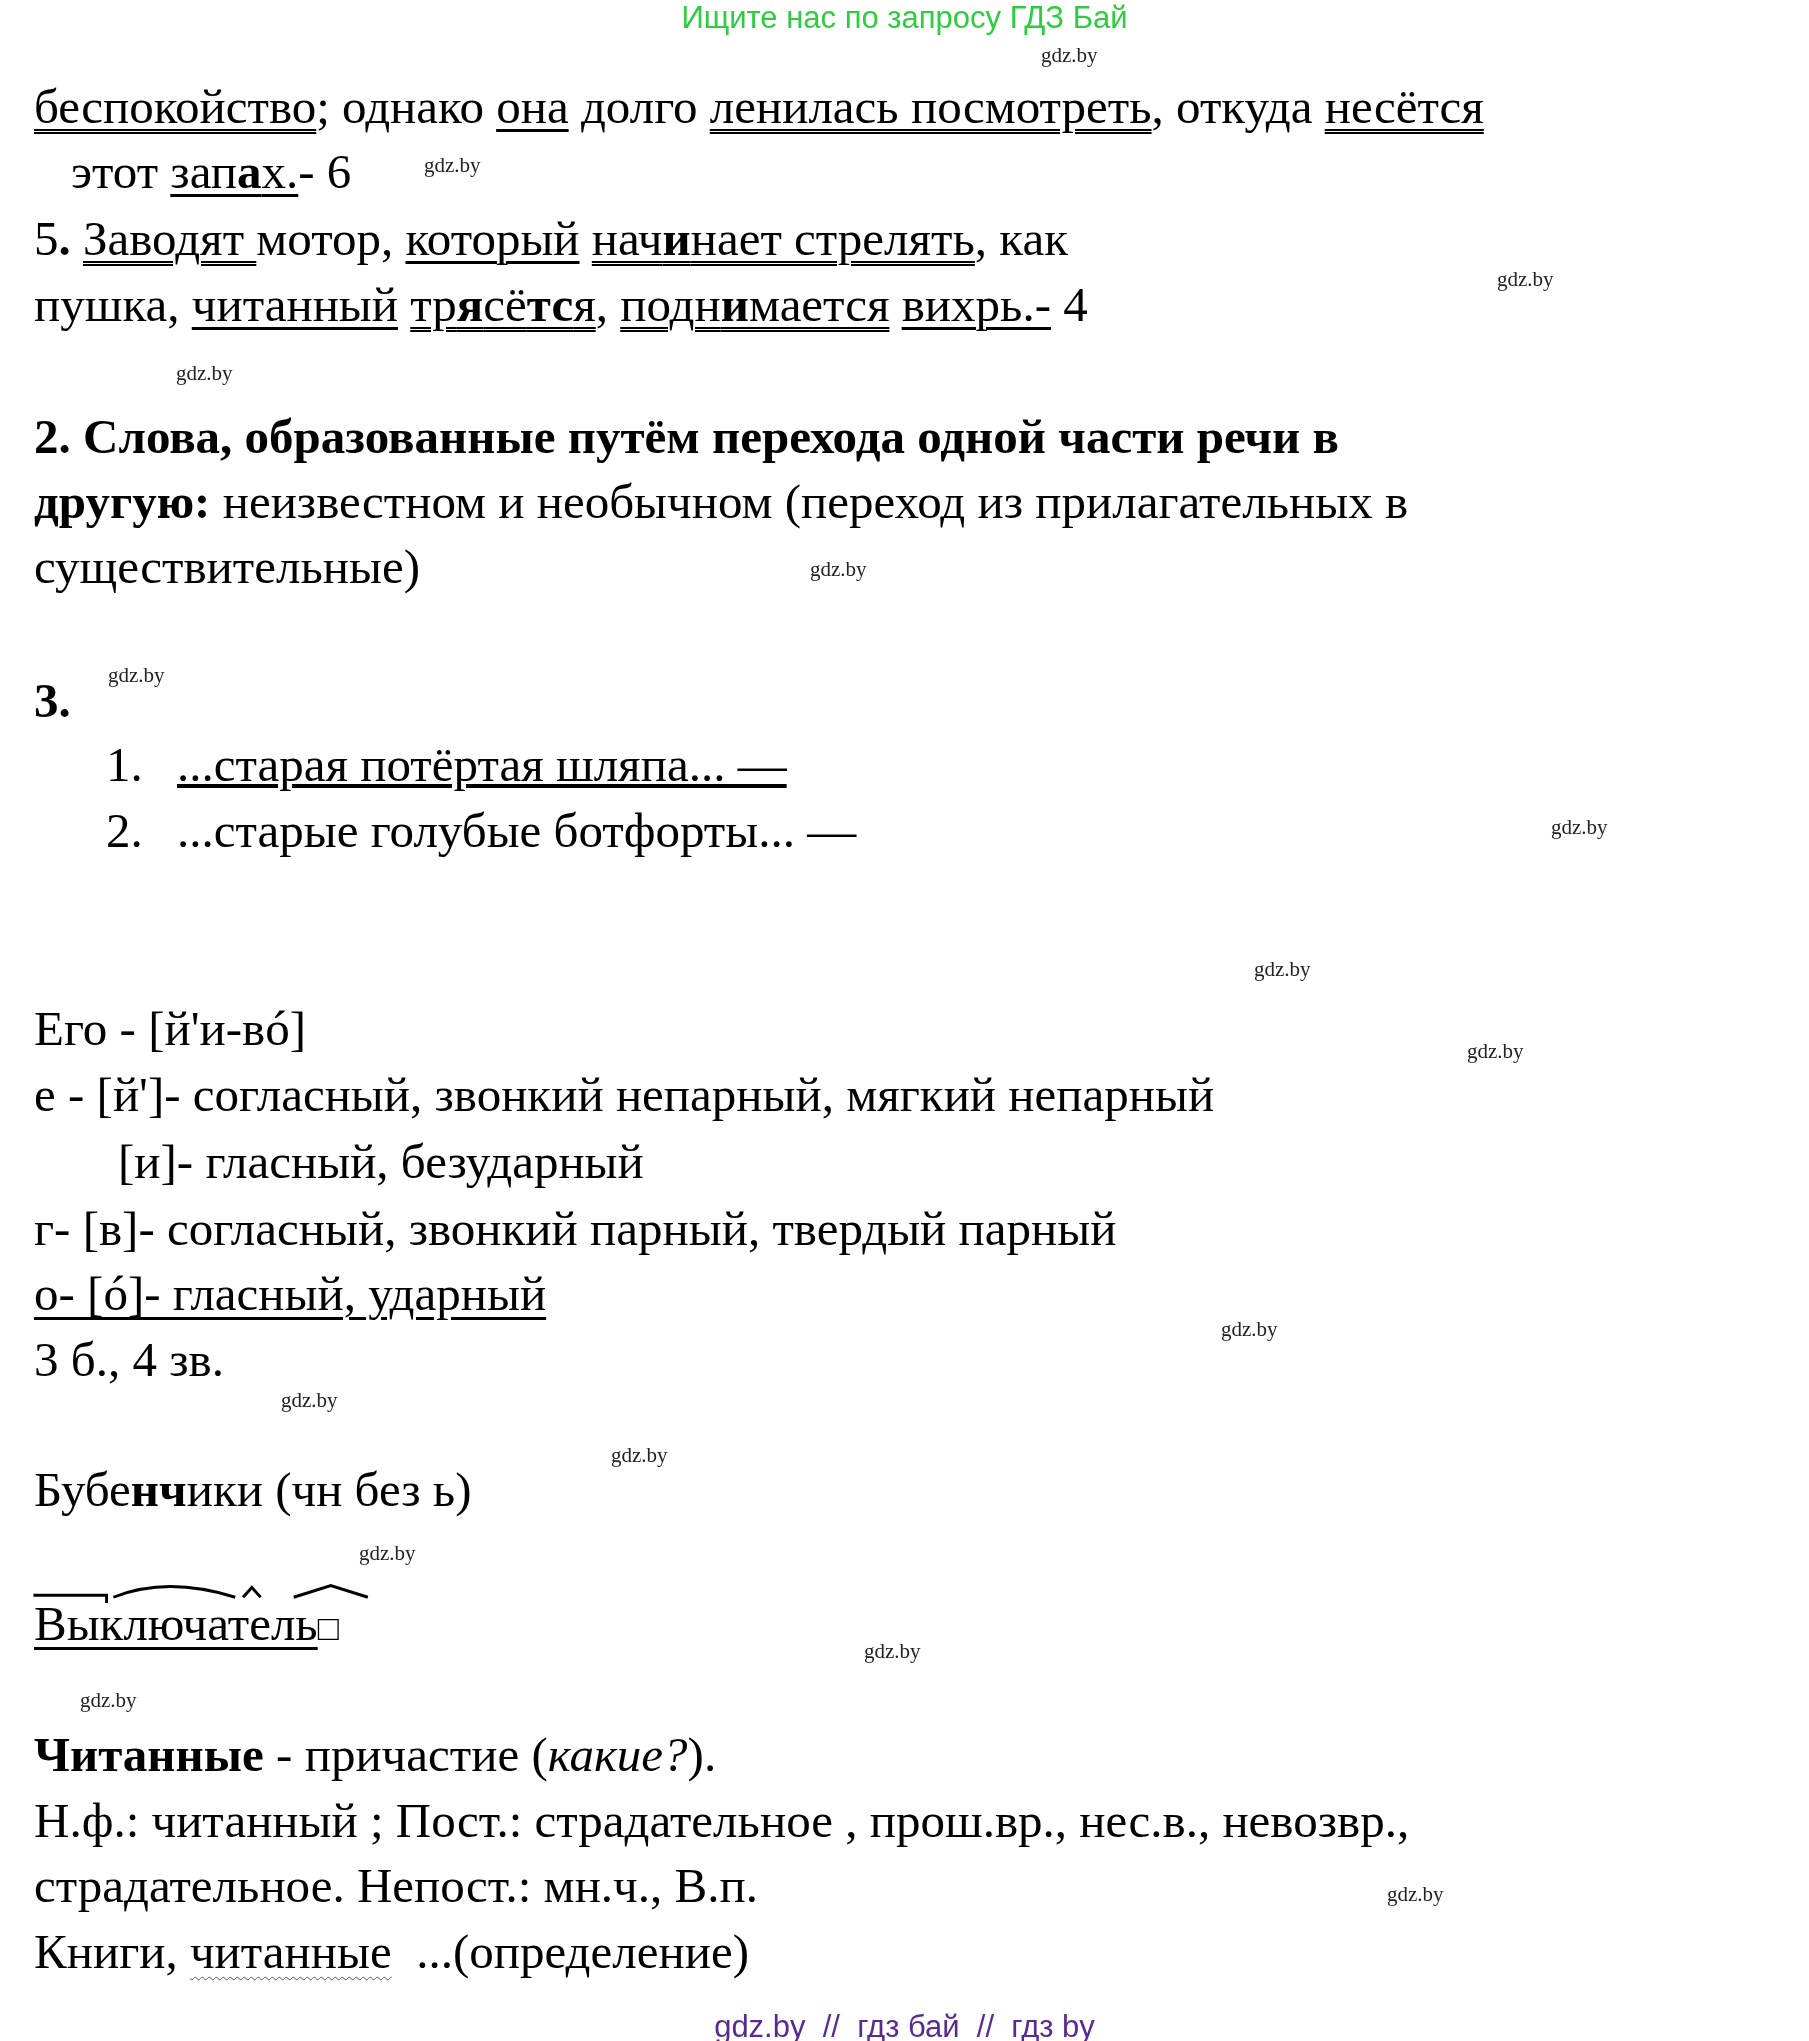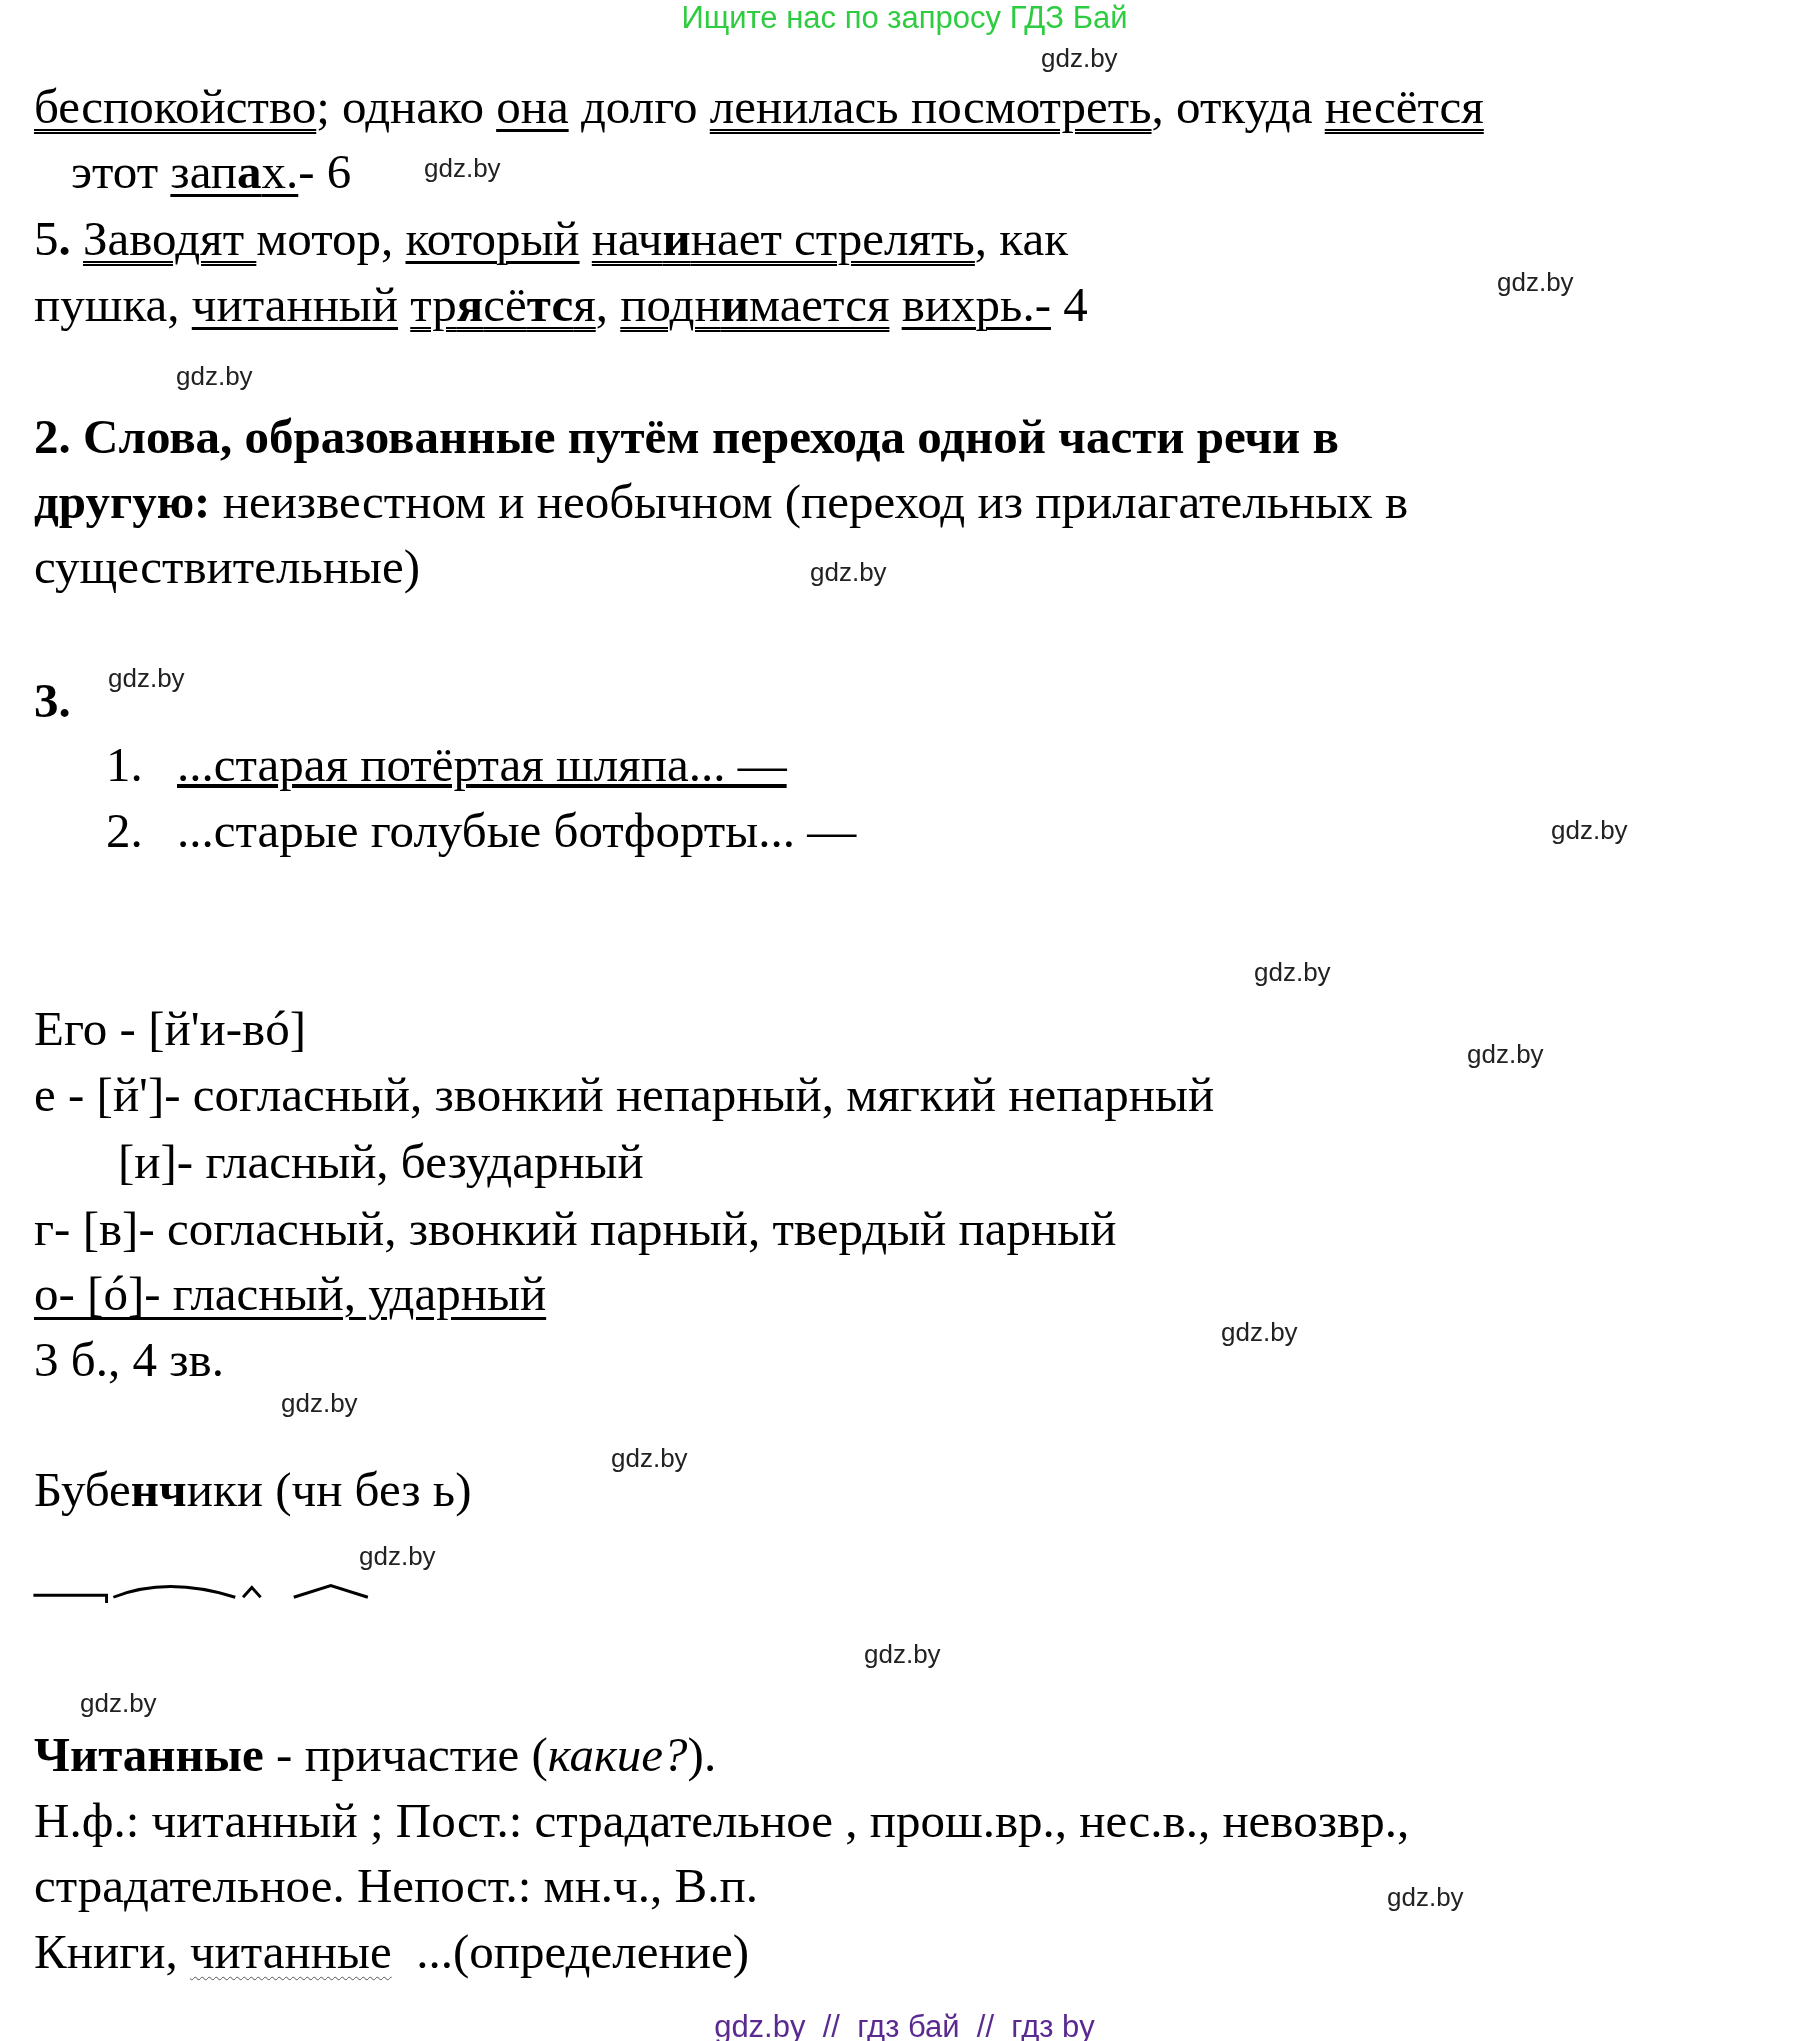--- a/index.html
+++ b/index.html
@@ -3,21 +3,21 @@
   <meta charset="utf-8">
   <style>
     html, body { margin: 0; padding: 0; background: #ffffff; }
     body {
       width: 1809px; height: 2042px; position: relative; overflow: hidden;
       font-family: "Liberation Serif", "DejaVu Serif", serif;
       color: #000;
     }
     .abs { position: absolute; white-space: nowrap; }
     .line { font-size: 49px; line-height: 1; left: 34px; }
-    .wm { font-family: Liberation Sans, sans-serif; font-size: 26px; color: #222; }
+    .wm { font-family: Liberation Serif, serif; font-size: 21px; color: #222; }
     .top-banner { font-family: "Liberation Sans", "DejaVu Sans", sans-serif; font-size: 31px; color: #2ecc40; left: 0; width: 1809px; text-align: center; top: 0; }
     .footer { font-family: "Liberation Sans", "DejaVu Sans", sans-serif; font-size: 31px; color: #5b2a91; left: 0; width: 1809px; text-align: center; top: 2009px; }
     .u1 { text-decoration: underline; text-decoration-thickness: 2.9px; text-underline-offset: 5.9px; }
     .u2 { text-decoration: underline double; text-decoration-thickness: 2px; text-underline-offset: 5.9px; }
     .uw { text-decoration: underline wavy; text-decoration-thickness: 1px; text-underline-offset: 7.8px; text-decoration-color: #555; }
     .u1thin { text-decoration: underline; text-decoration-thickness: 2.9px; text-underline-offset: 6.9px; }
     b { font-weight: bold; }
     i { font-style: italic; }
     .morph { position: absolute; }
   </style>
@@ -94,20 +94,23 @@
   <svg class="morph" width="490" height="39" style="left:0; top:0;" viewBox="0 0 500 40">
 
     <path d="M33 28 L108 28 L108 36" fill="none" stroke="#000" stroke-width="3"></path>
 
     <path d="M115 30 Q170 8 240 30" fill="none" stroke="#000" stroke-width="3"></path>
 
     <path d="M248 30 L257 20 L266 30" fill="none" stroke="#000" stroke-width="3"></path>
 
     <path d="M300 30 L338 18 L376 30" fill="none" stroke="#000" stroke-width="3"></path>
   </svg>
+  <div class="abs line" style="left:34px; top:31px;">
+    <span class="u1thin">Выключатель</span><span style="font-size:35px;">□</span>
+  </div>
 </div>
 
 <div class="abs line" style="top:1730px;">
   <b>Читанные</b><span> - причастие (</span><i>какие?</i><span>).</span>
 </div>
 <div class="abs line" style="top:1796px;">Н.ф.: читанный ; Пост.: страдательное , прош.вр., нес.в., невозвр.,</div>
 <div class="abs line" style="top:1861px;">страдательное. Непост.: мн.ч., В.п.</div>
 <div class="abs line" style="top:1927px;">
   <span>Книги, </span><span class="uw">читанные</span><span style="white-space:pre;">  ...(определение)</span>
 </div>

